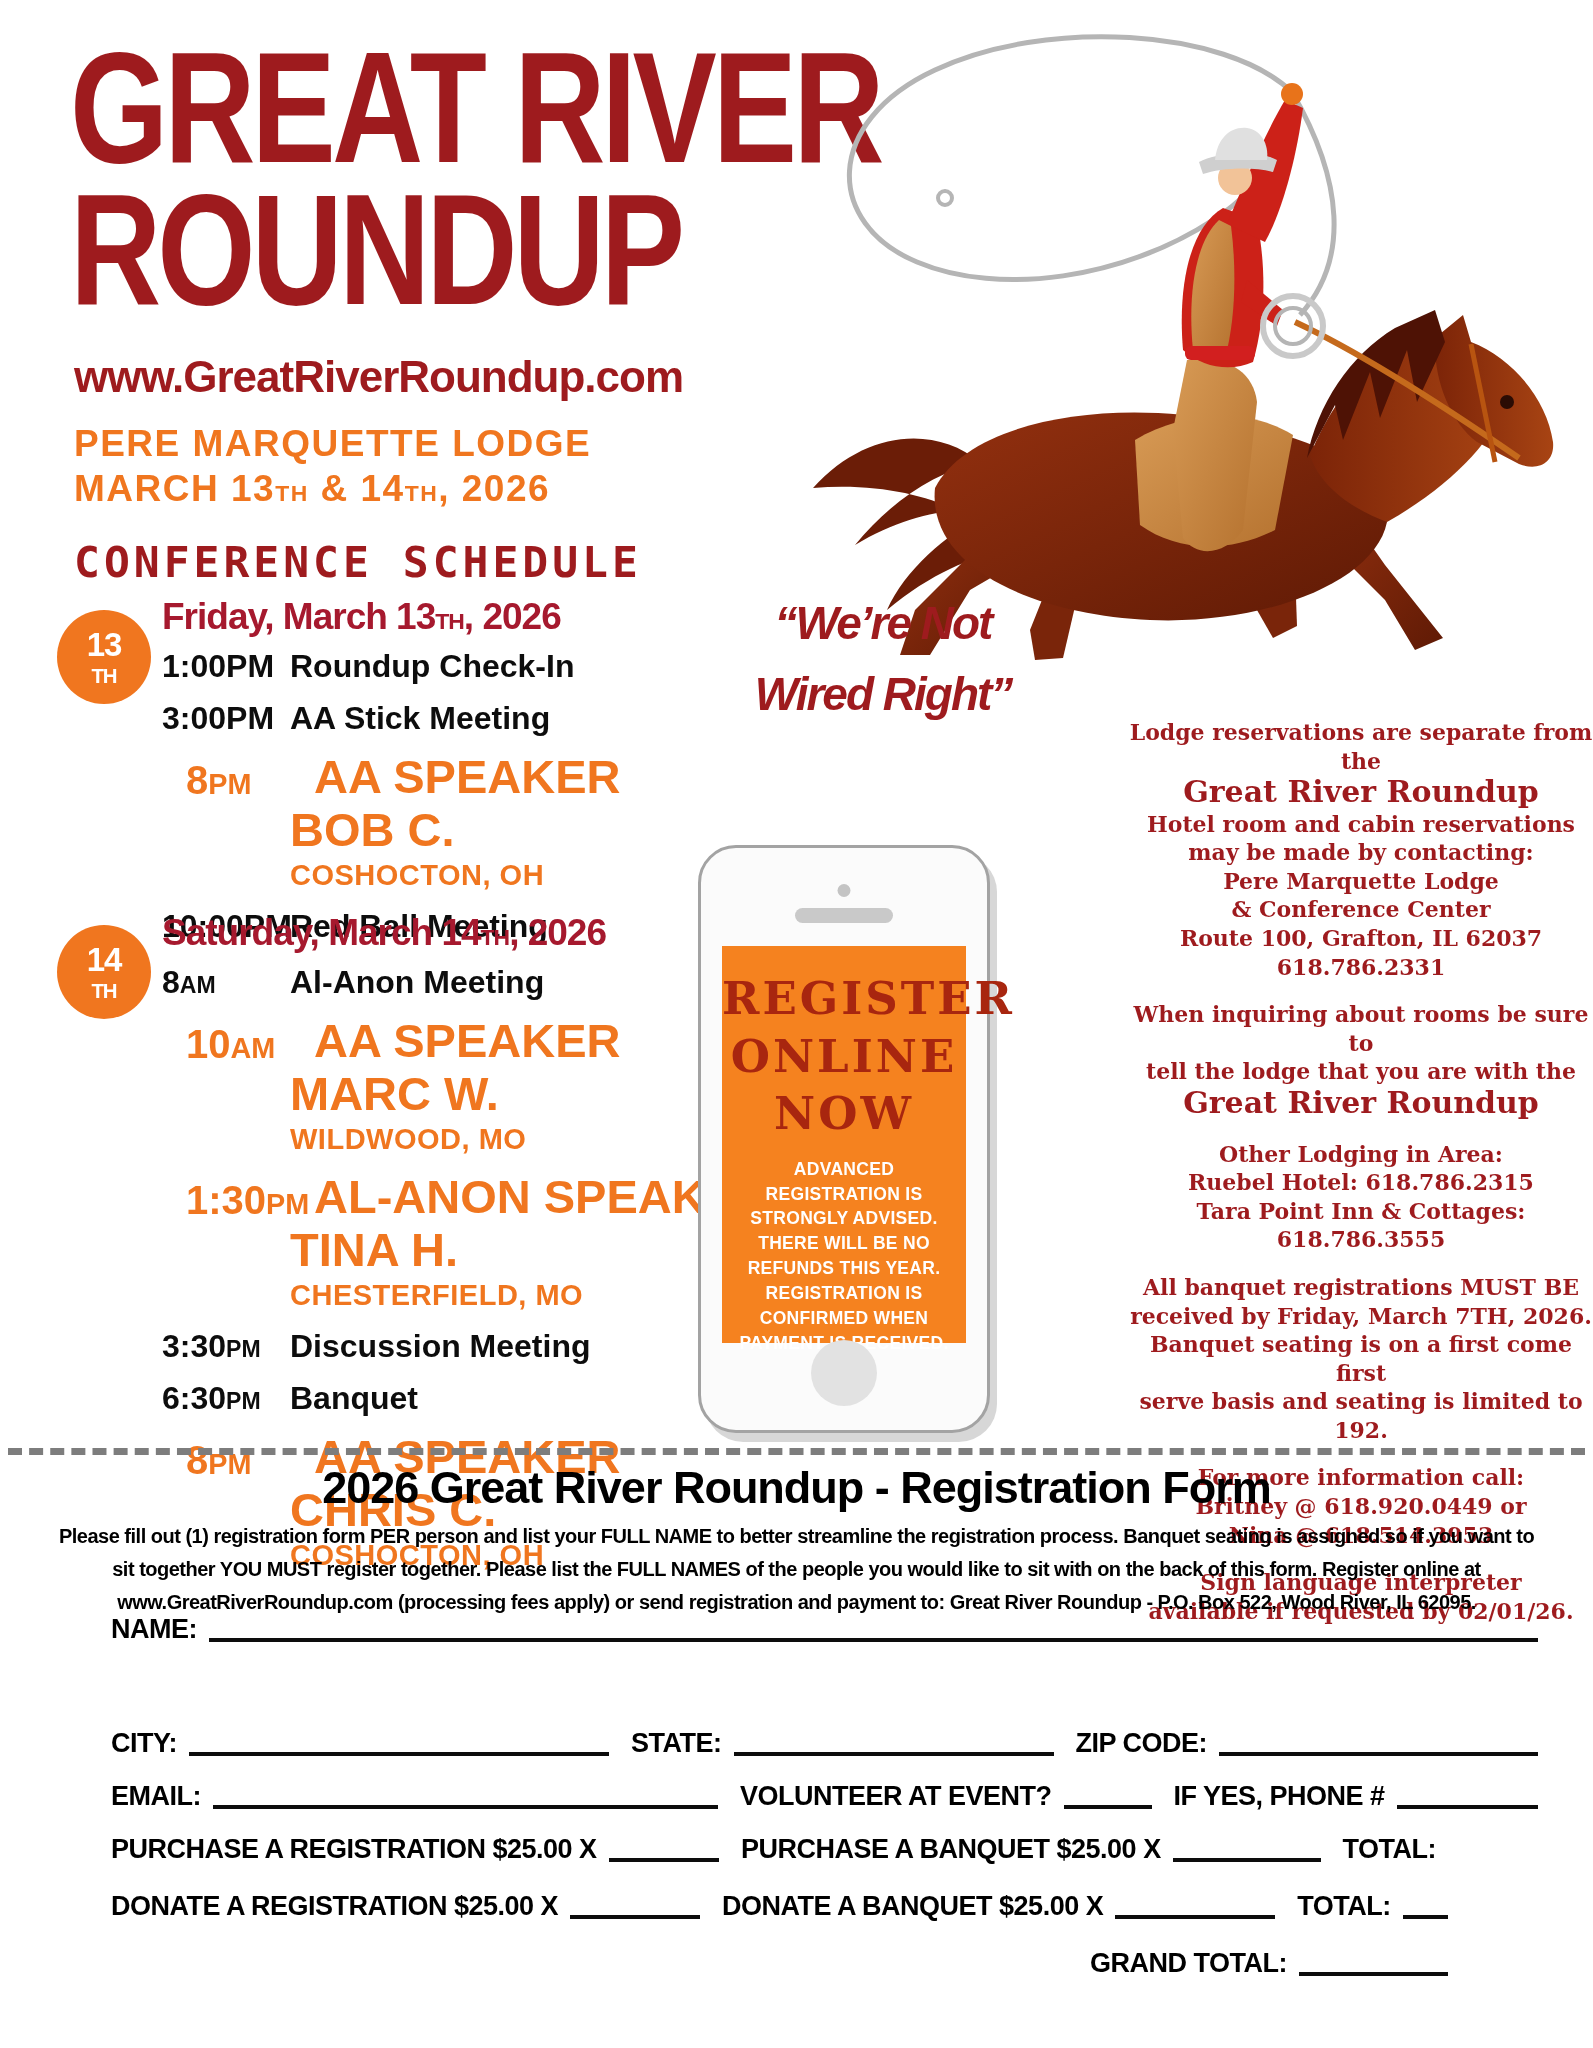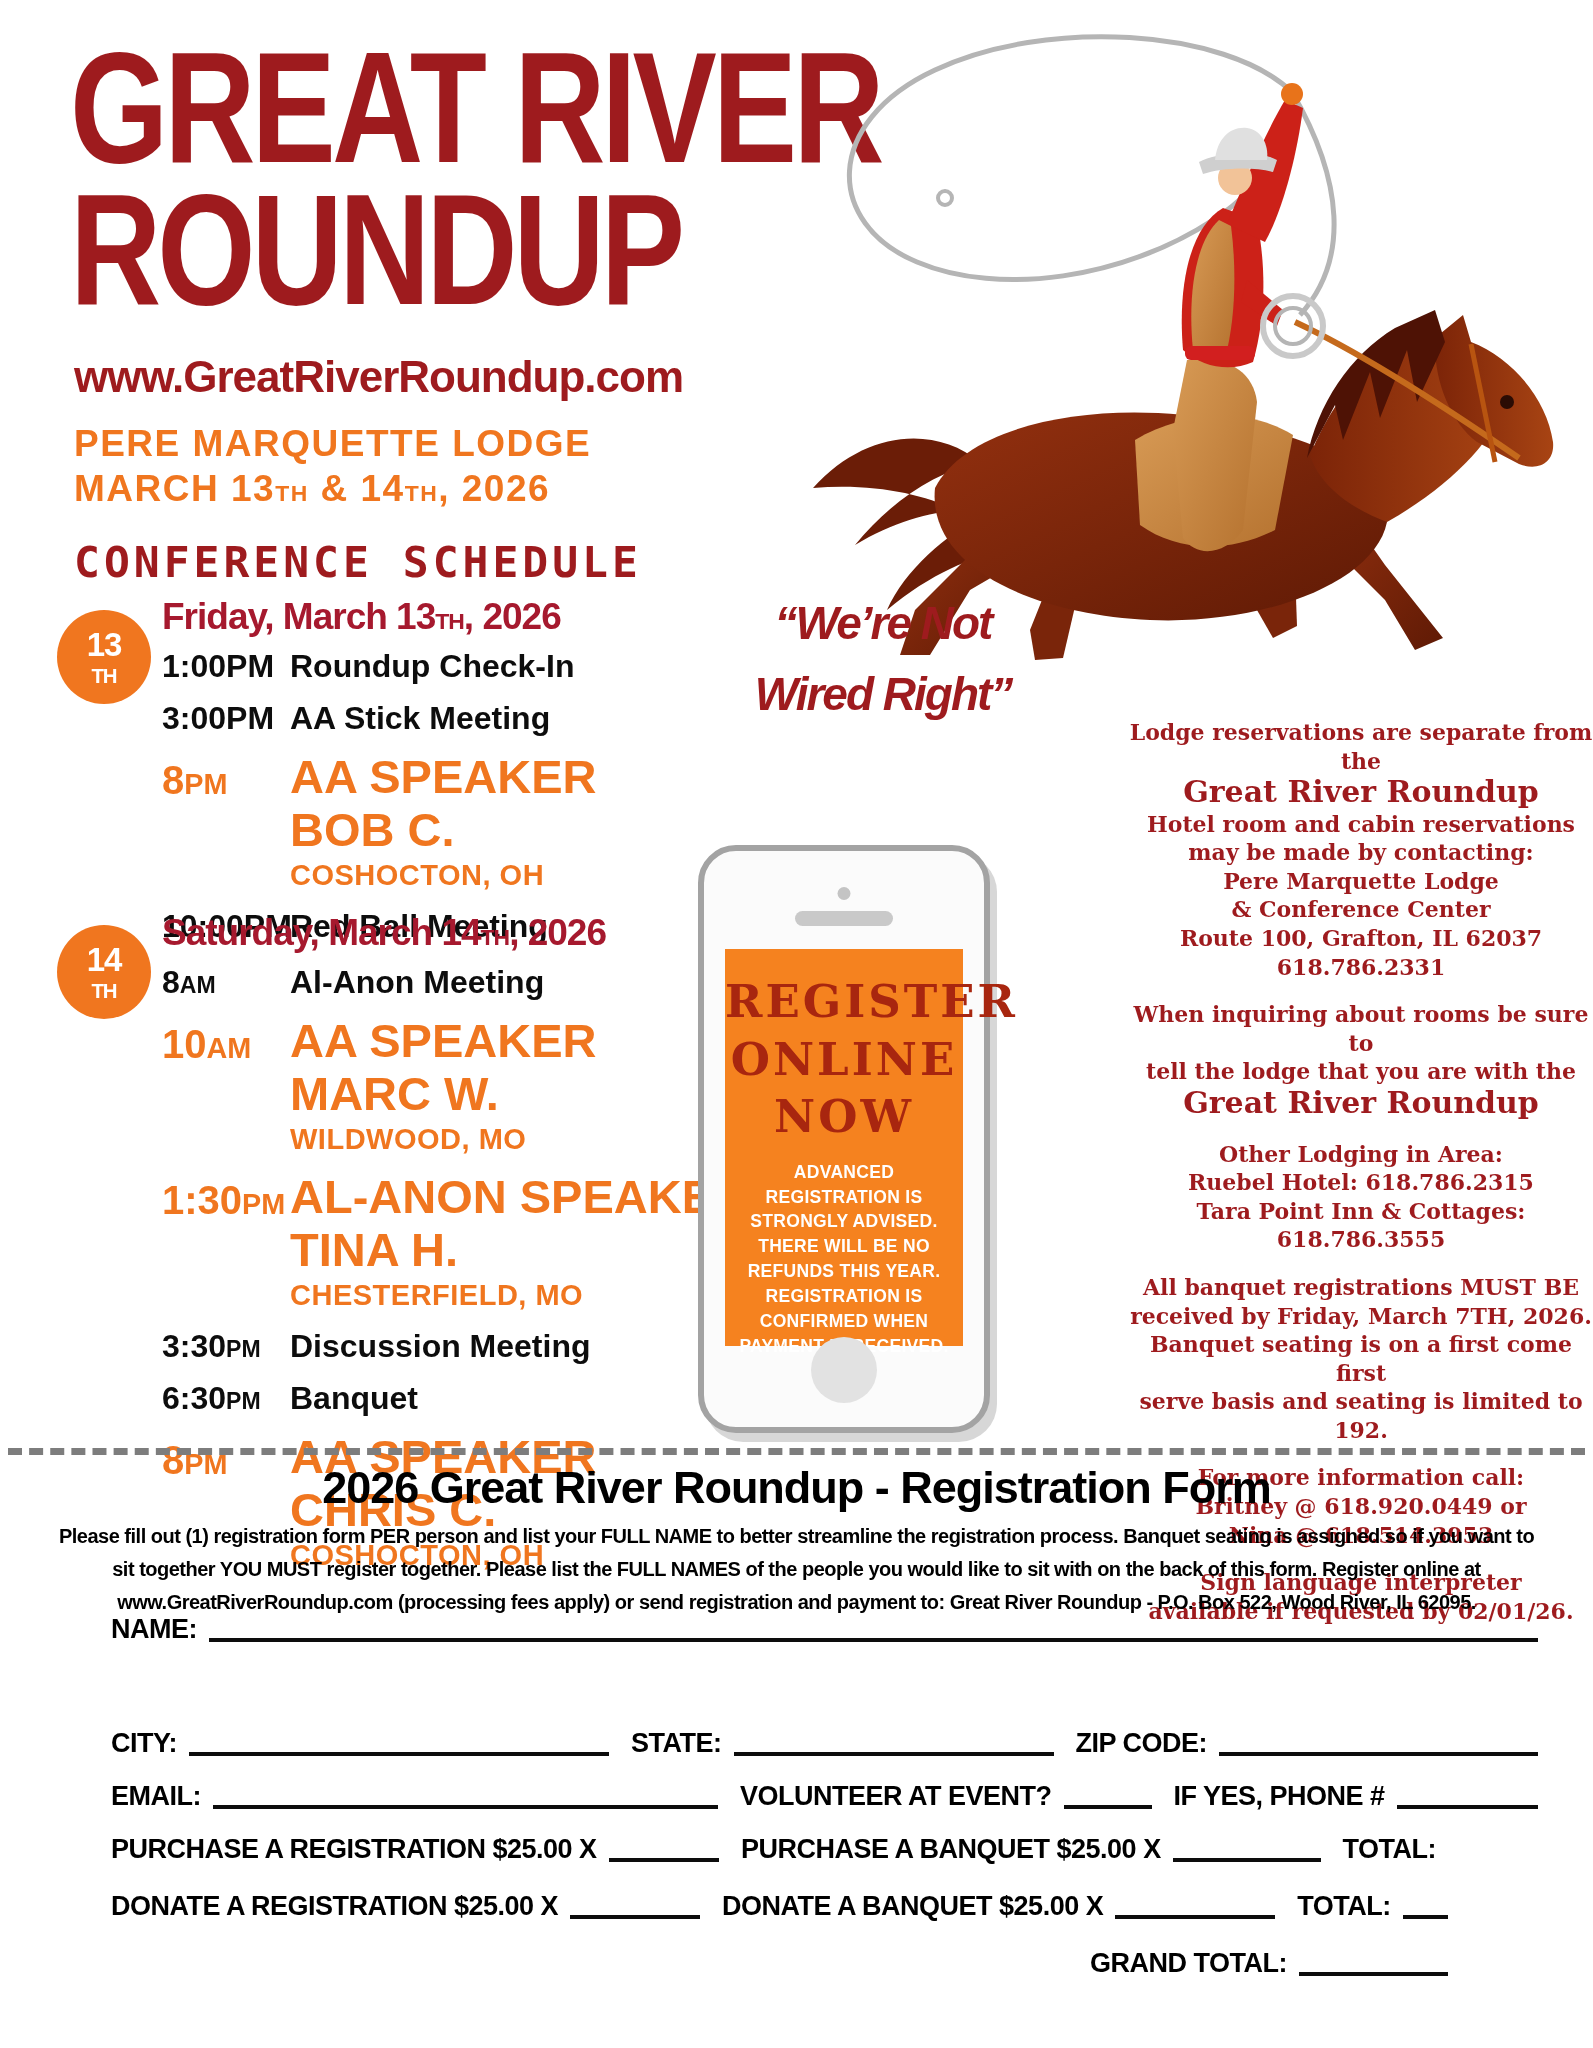--- a/index.html
+++ b/index.html
@@ -40,33 +40,33 @@
   .day-col{position:absolute;left:162px;width:520px;}
   .friday-col{top:596px;}
   .saturday-col{top:912px;}
   .day-heading{font-size:37px;font-weight:bold;color:var(--crimson);
     letter-spacing:-1px;margin:0 0 10px 0;white-space:nowrap;}
   .srow{display:flex;font-size:32px;font-weight:bold;color:var(--ink);margin:0 0 15px 0;}
   .srow .time{width:128px;flex:none;}
   .mer{font-size:.72em;}
   .speaker{color:var(--orange);margin:0 0 16px 0;}
   .speaker .line1{display:flex;}
-  .speaker .time{width:128px;flex:none;font-size:40px;font-weight:bold;padding-top:6px;}
+  .speaker .time{width:128px;flex:none;font-size:40px;font-weight:bold;padding-top:6px;margin-left:24px;}
   .speaker .sp-title{font-size:47px;font-weight:bold;line-height:1.05;white-space:nowrap;}
   .speaker .sp-name{margin-left:128px;font-size:47px;font-weight:bold;line-height:1.15;}
   .speaker .sp-loc{margin-left:128px;font-size:29px;font-weight:bold;letter-spacing:.5px;margin-top:2px;}
 
   
   .quote{position:absolute;left:578px;top:588px;width:610px;text-align:center;
     color:var(--dark-red);font-weight:bold;font-style:italic;font-size:46px;
     line-height:1.55;letter-spacing:-2px;white-space:nowrap;}
 
   
   .phone{position:absolute;left:698px;top:845px;width:292px;height:588px;
-    background:#fbfbfb;border:6px solid #a3a3a3;border-radius:38px;
+    background:#fbfbfb;border:3px solid #a3a3a3;border-radius:38px;
     box-shadow:7px 9px 0 rgba(150,150,150,.38);}
   .phone .cam{position:absolute;top:36px;left:50%;transform:translateX(-50%);
     width:13px;height:13px;border-radius:50%;background:#c4c4c4;}
   .phone .spk{position:absolute;top:60px;left:50%;transform:translateX(-50%);
     width:98px;height:15px;border-radius:8px;background:#c9c9c9;}
   .phone .screen{position:absolute;left:21px;right:21px;top:98px;height:397px;
     background:#F5821F;text-align:center;}
   .reg-line{font-family:"DejaVu Serif",serif;font-weight:bold;font-size:45px;
     line-height:1.28;color:#A8260F;letter-spacing:3px;}
   .reg-block{margin-top:24px;}

